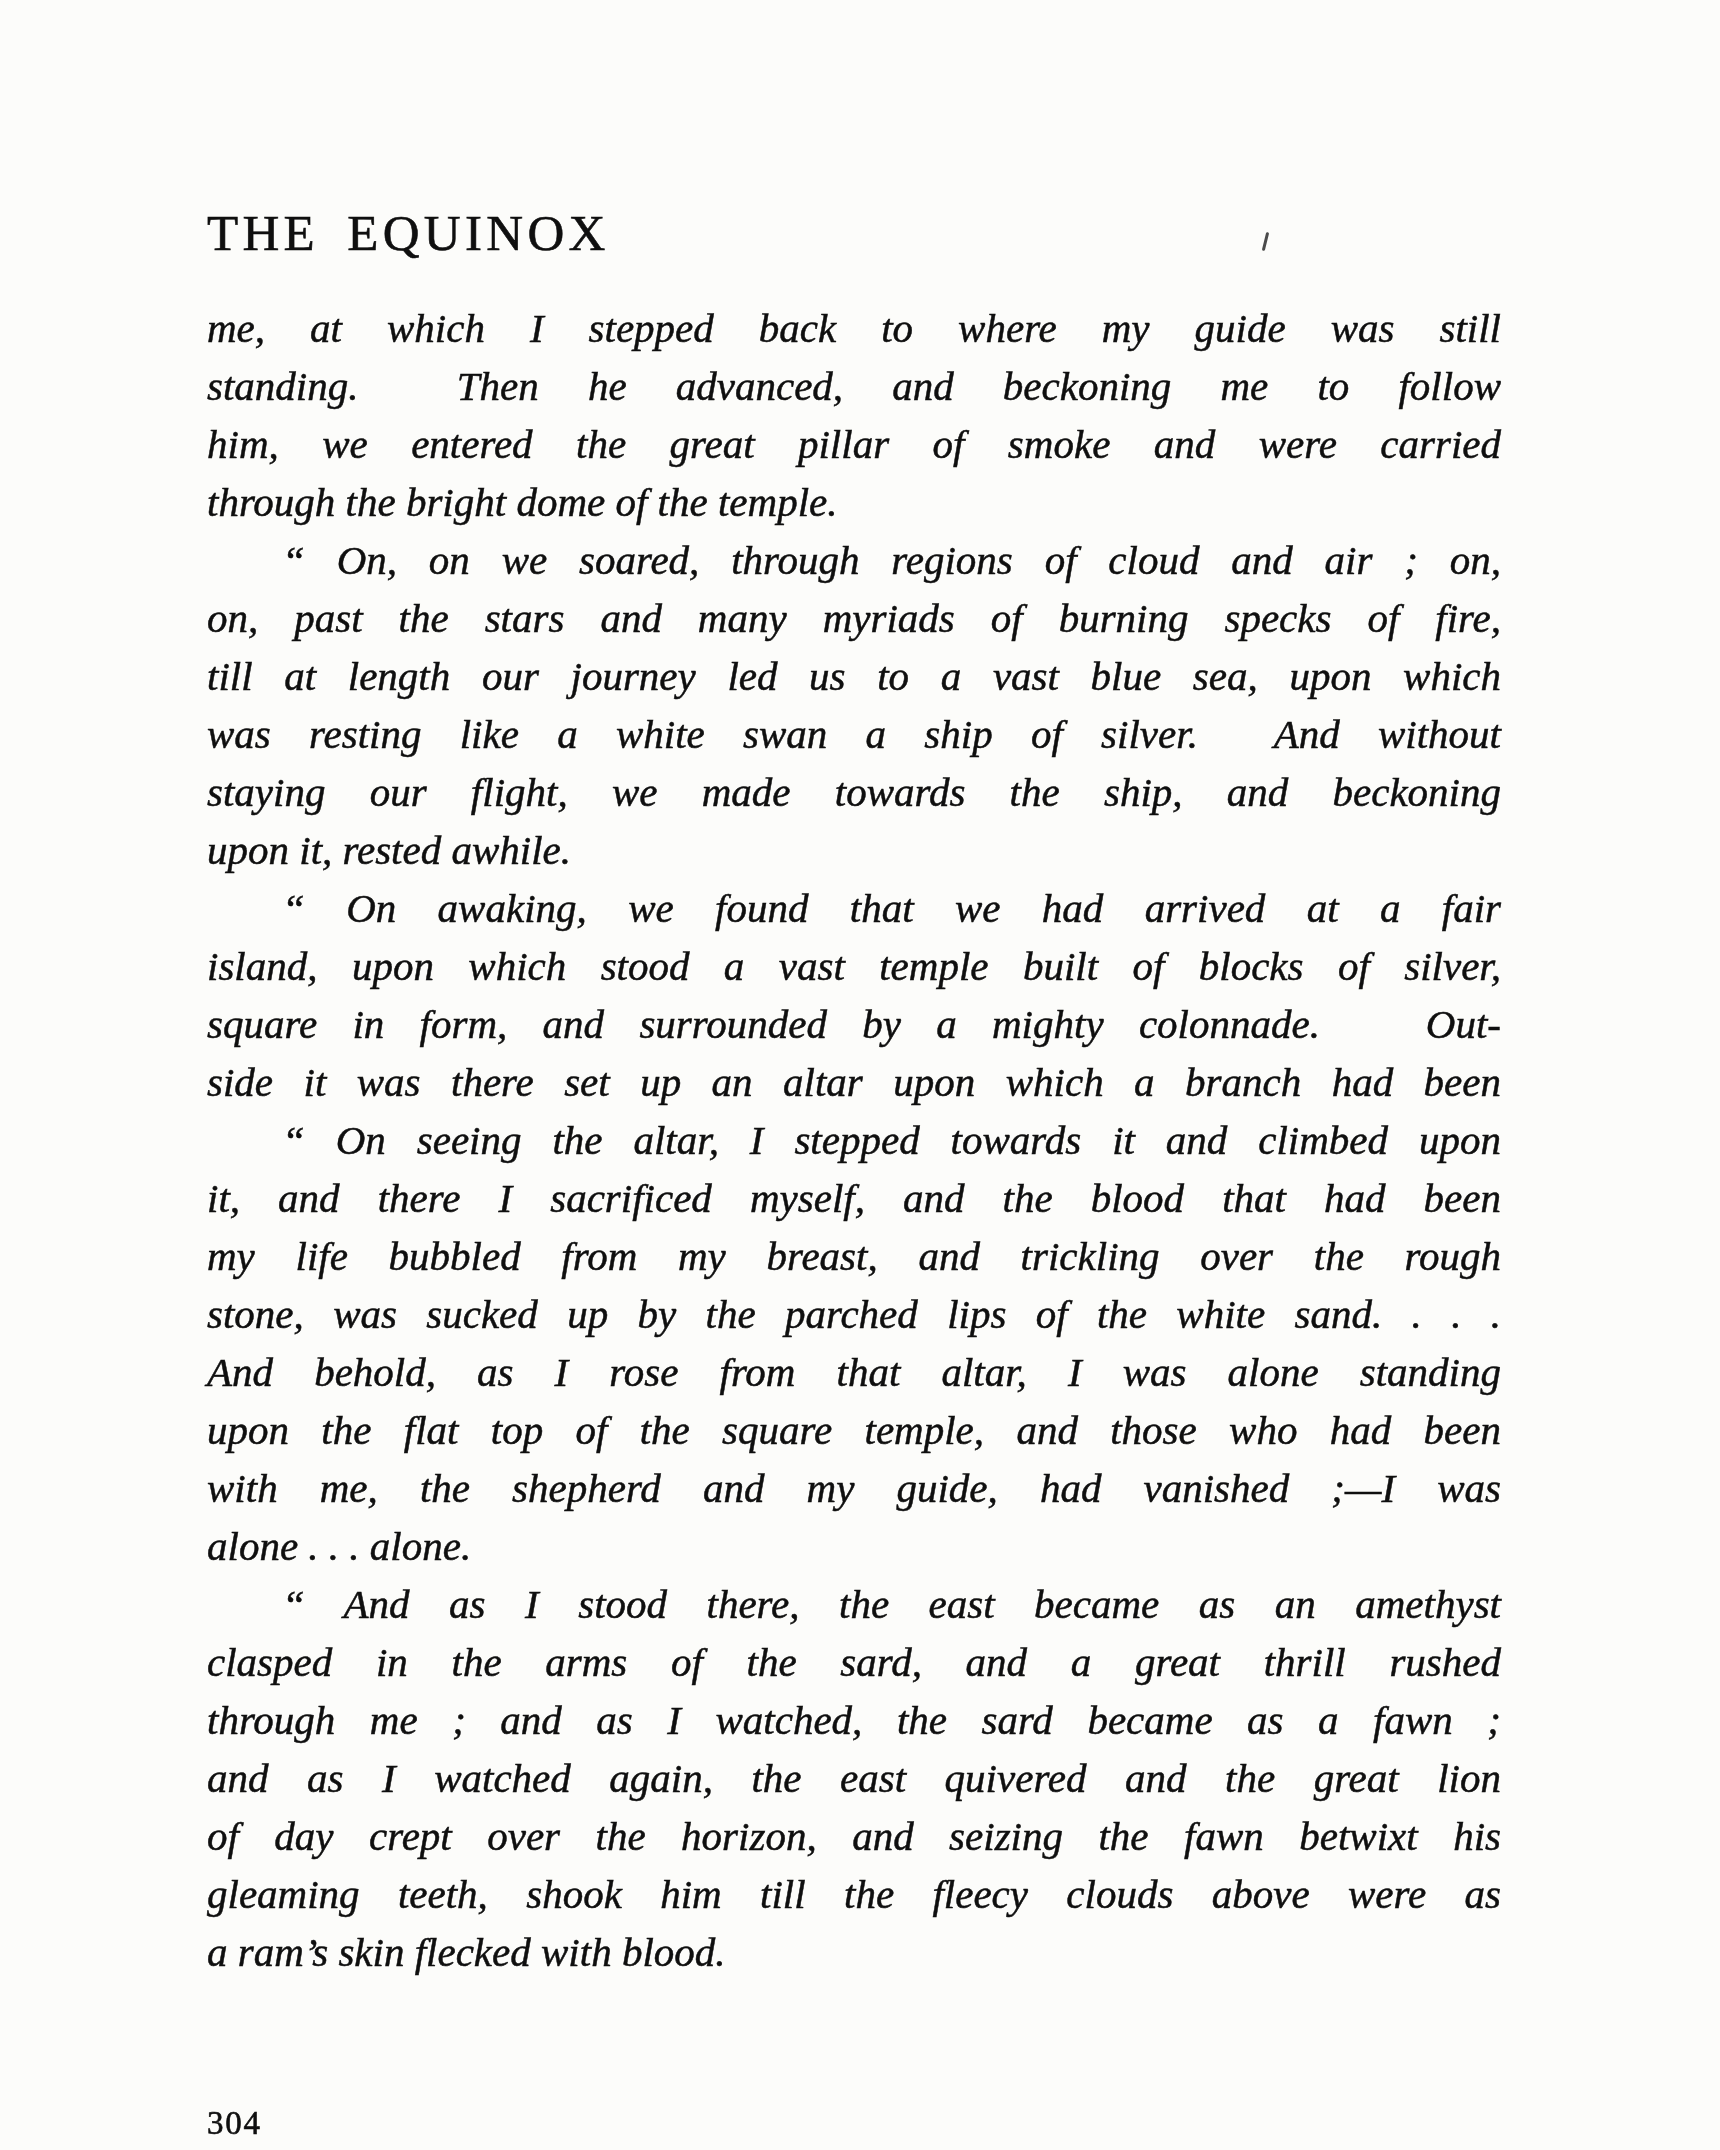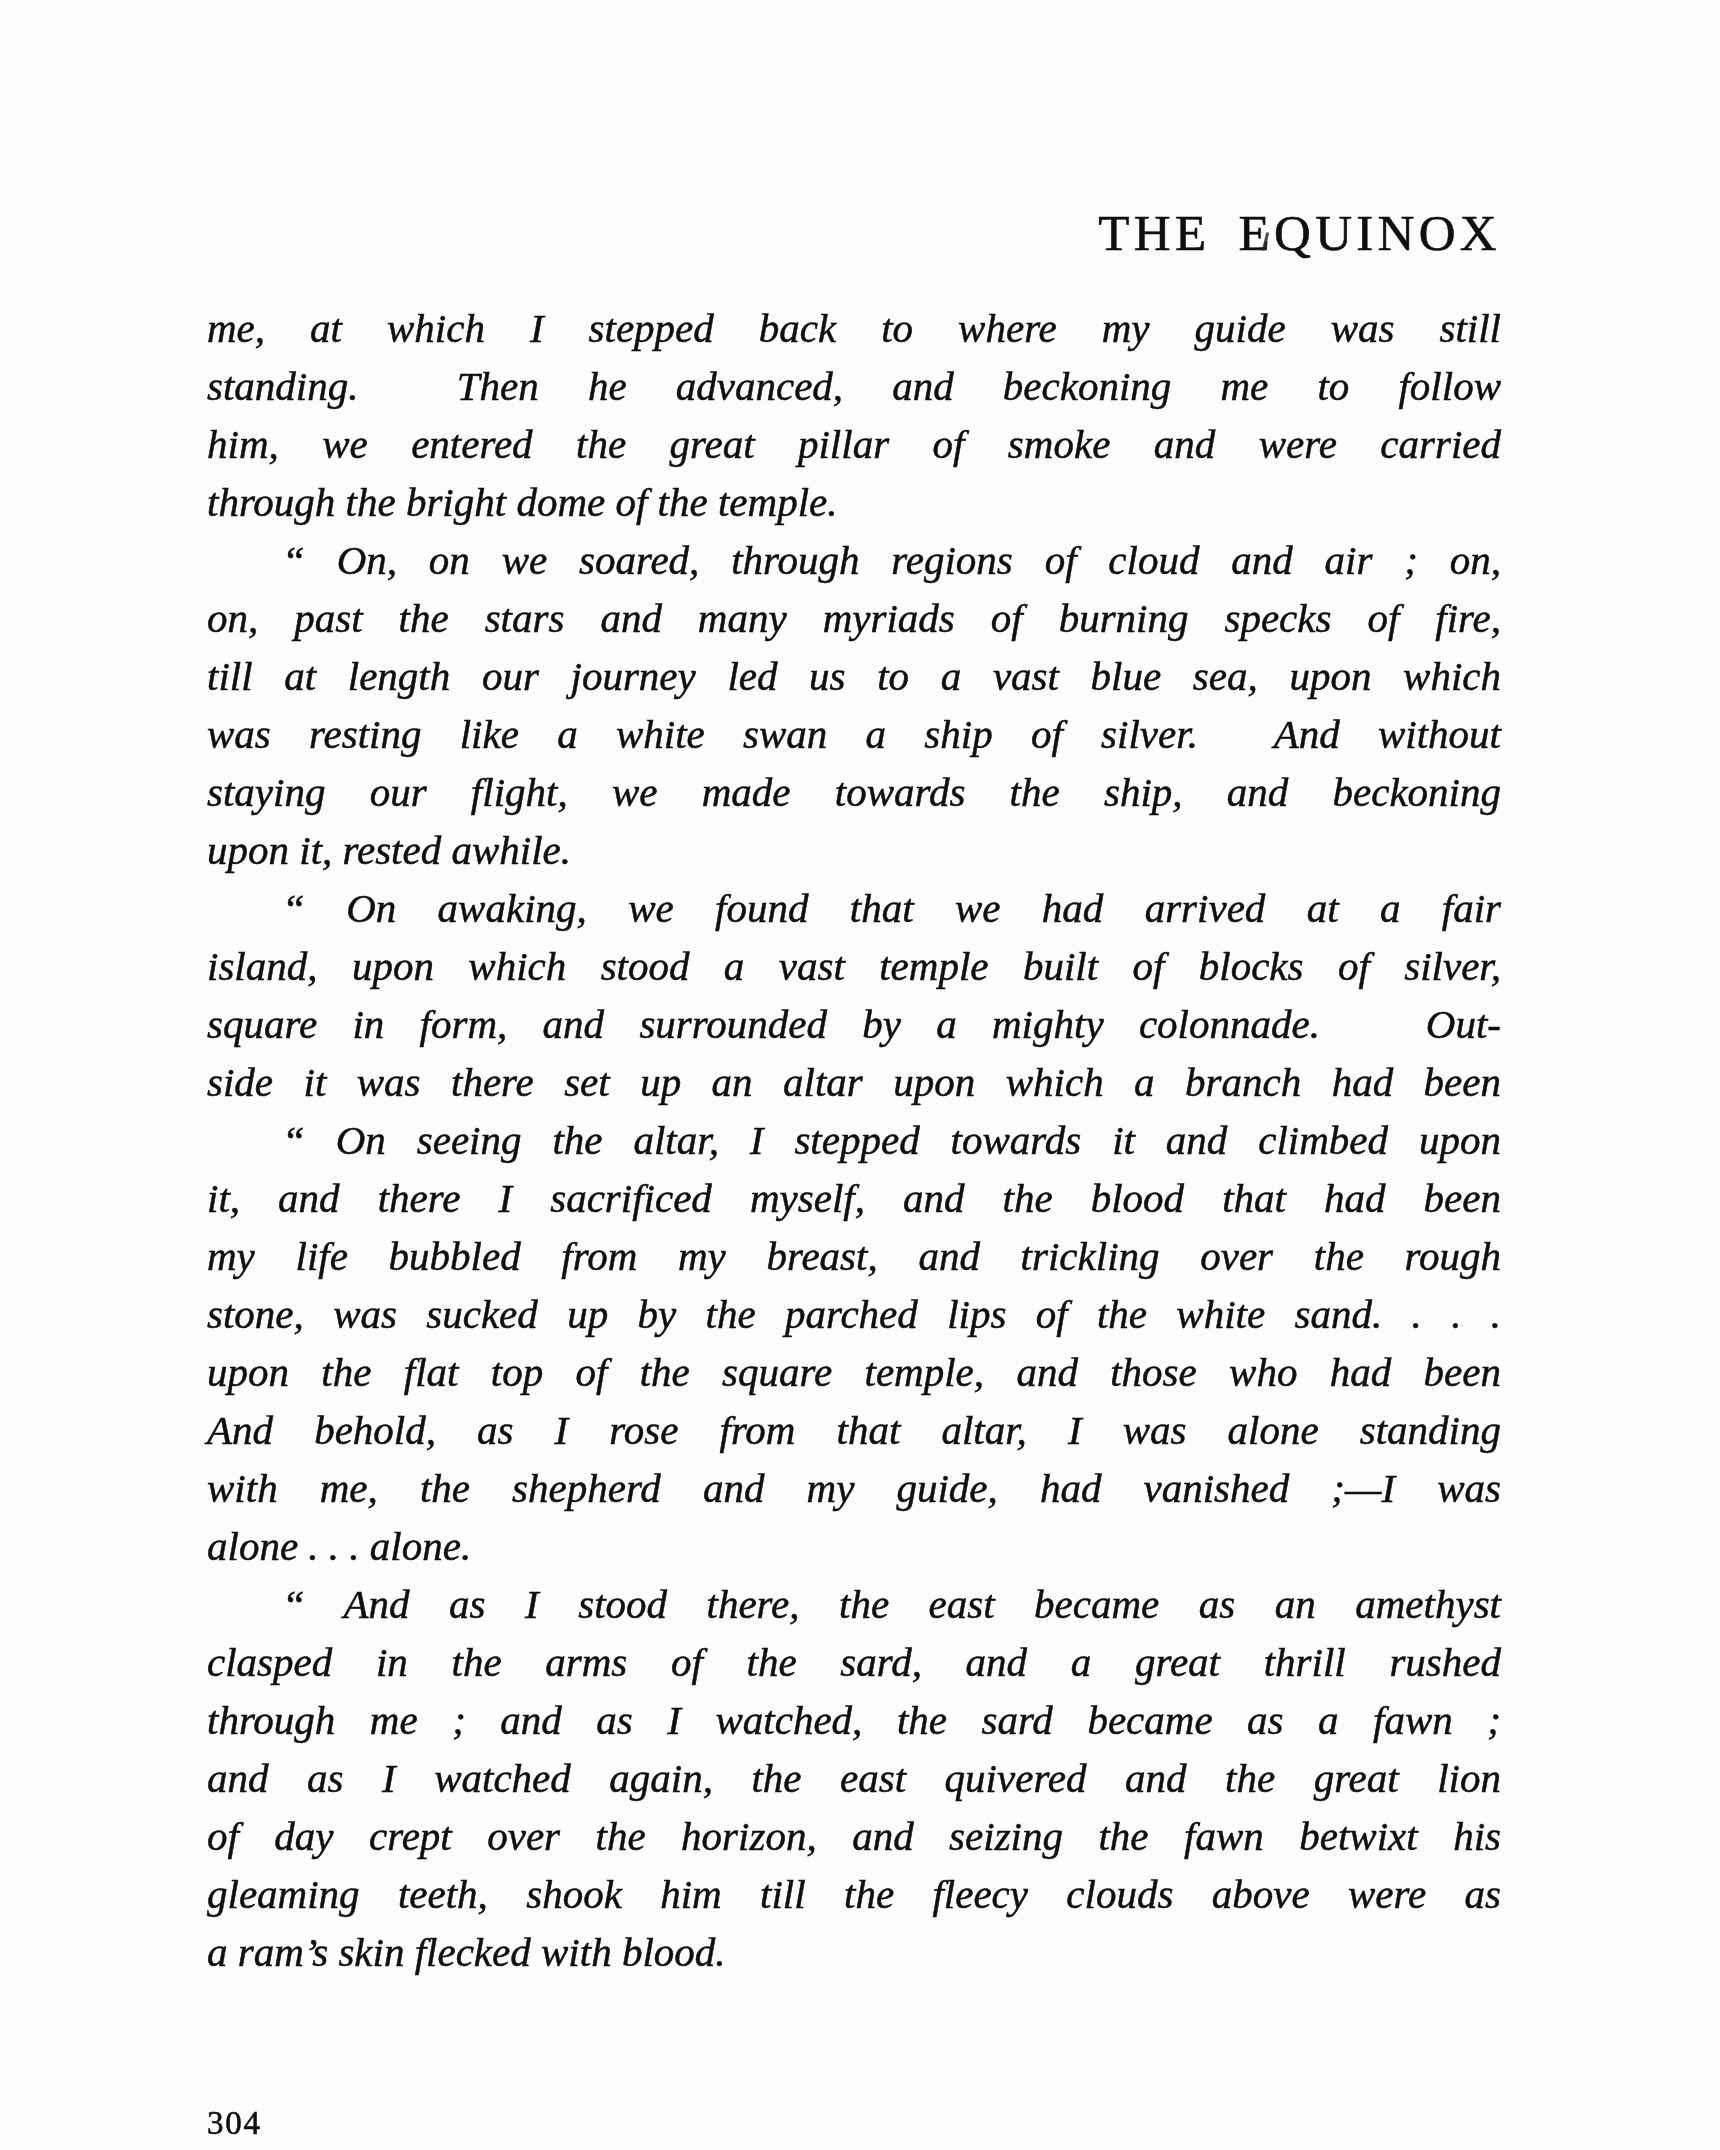--- a/index.html
+++ b/index.html
@@ -17,21 +17,21 @@
   }
   .page {
     position: absolute;
     inset: 0;
   }
   .running-header {
     position: absolute;
     top: 210px;
     left: 207px;
     width: 1294px;
-    text-align: right;
+    text-align: left;
     font-size: 51px;
     line-height: 47px;
     letter-spacing: 4.3px;
     word-spacing: 11.2px;
     -webkit-text-stroke: 0.6px #0f0f0f;
     white-space: nowrap;
   }
   .scan-speck {
     position: absolute;
     left: 1264px;
@@ -94,22 +94,22 @@
       <div class="line">staying our flight, we made towards the ship, and beckoning</div>
       <div class="line last">upon it, rested awhile.</div>
       <div class="line indent">“ On awaking, we found that we had arrived at a fair</div>
       <div class="line">island, upon which stood a vast temple built of blocks of silver,</div>
       <div class="line">square in form, and surrounded by a mighty colonnade.&nbsp;&nbsp; Out-</div>
       <div class="line">side it was there set up an altar upon which a branch had been</div>
       <div class="line indent">“ On seeing the altar, I stepped towards it and climbed upon</div>
       <div class="line">it, and there I sacrificed myself, and the blood that had been</div>
       <div class="line">my life bubbled from my breast, and trickling over the rough</div>
       <div class="line">stone, was sucked up by the parched lips of the white sand. . . .</div>
+      <div class="line">And behold, as I rose from that altar, I was alone standing</div>
       <div class="line">upon the flat top of the square temple, and those who had been</div>
-      <div class="line">And behold, as I rose from that altar, I was alone standing</div>
       <div class="line">with me, the shepherd and my guide, had vanished ;—I was</div>
       <div class="line last">alone . . . alone.</div>
       <div class="line indent">“ And as I stood there, the east became as an amethyst</div>
       <div class="line">clasped in the arms of the sard, and a great thrill rushed</div>
       <div class="line">through me ; and as I watched, the sard became as a fawn ;</div>
       <div class="line">and as I watched again, the east quivered and the great lion</div>
       <div class="line">of day crept over the horizon, and seizing the fawn betwixt his</div>
       <div class="line">gleaming teeth, shook him till the fleecy clouds above were as</div>
       <div class="line last">a ram’s skin flecked with blood.</div>
     </div>

